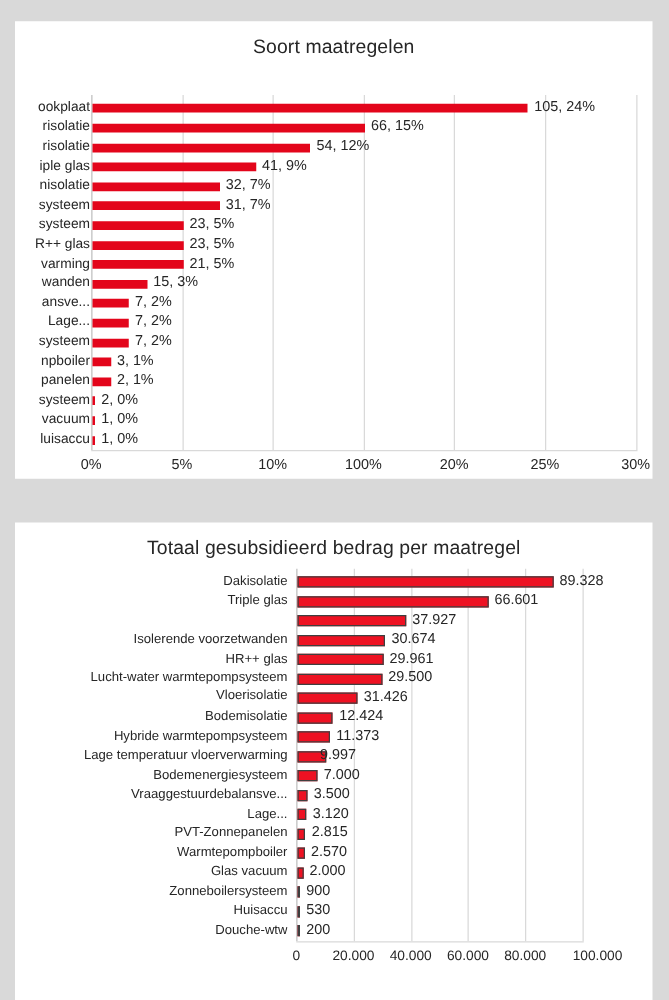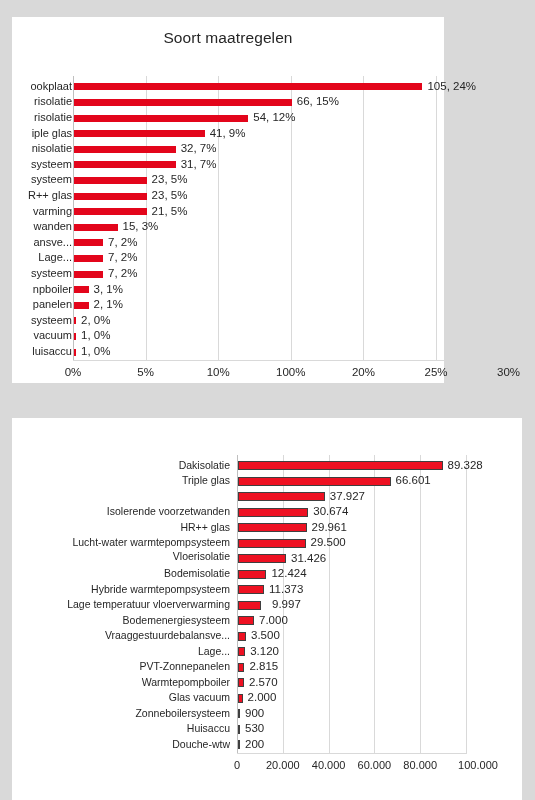--- a/index.html
+++ b/index.html
@@ -10,21 +10,21 @@
     overflow:hidden;
   }
   .page{position:relative;width:535px;height:800px;}
 
   
   .panel{
     position:absolute;
     background:#ffffff;
     box-sizing:border-box;
   }
-  #panel-top{left:12px;top:17px;width:432px;height:366px;}
+  #panel-top{left:12px;top:17px;width:510px;height:366px;}
   #panel-bottom{left:12px;top:418px;width:510px;height:382px;}
 
   .chart-title{
     width:100%;
     text-align:center;
     color:#262626;
     font-weight:400;
     letter-spacing:.1px;
   }
   #panel-top .chart-title{font-size:15.5px;padding-top:12px;}
@@ -167,20 +167,21 @@
         <div class="tick-label" style="left: 148.6px; width: 60px; top: 286.8px;">5%</div>
         <div class="tick-label" style="left: 221.2px; width: 60px; top: 286.8px;">10%</div>
         <div class="tick-label" style="left: 293.8px; width: 60px; top: 286.8px;">100%</div>
         <div class="tick-label" style="left: 366.4px; width: 60px; top: 286.8px;">20%</div>
         <div class="tick-label" style="left: 439px; width: 60px; top: 286.8px;">25%</div>
         <div class="tick-label" style="left: 511.6px; width: 60px; top: 286.8px;">30%</div>
       </div>
   </div>
 
   <div class="panel" id="panel-bottom">
+    <div class="chart-title">Totaal gesubsidieerd bedrag per maatregel</div>
     <div class="plot" id="plot2">
         <div class="axis-line" style="left: 225px; top: -3px; height: 297.5px;"></div>
         <div class="grid-line" style="left: 270.8px; top: -3px; height: 297.5px;"></div>
         <div class="grid-line" style="left: 316.6px; top: -3px; height: 297.5px;"></div>
         <div class="grid-line" style="left: 362.4px; top: -3px; height: 297.5px;"></div>
         <div class="grid-line" style="left: 408.2px; top: -3px; height: 297.5px;"></div>
         <div class="grid-line" style="left: 454px; top: -3px; height: 297.5px;"></div>
         <div class="cat-label" style="top: 0.75px; width: 218px;">Dakisolatie</div>
         <div class="bar outlined" style="left: 226px; width: 204.561px; height: 9px; top: 3.25px;"></div>
         <div class="val-label" style="left: 435.561px; top: 0.75px;">89.328</div>
@@ -202,21 +203,21 @@
         <div class="bar outlined" style="left: 226px; width: 48.09px; height: 9px; top: 96.25px;"></div>
         <div class="val-label" style="left: 279.09px; top: 93.75px;">31.426</div>
         <div class="cat-label" style="top: 109.25px; width: 218px;">Bodemisolatie</div>
         <div class="bar outlined" style="left: 226px; width: 28.451px; height: 9px; top: 111.75px;"></div>
         <div class="val-label" style="left: 259.451px; top: 109.25px;">12.424</div>
         <div class="cat-label" style="top: 124.75px; width: 218px;">Hybride warmtepompsysteem</div>
         <div class="bar outlined" style="left: 226px; width: 26.0442px; height: 9px; top: 127.25px;"></div>
         <div class="val-label" style="left: 257.044px; top: 124.75px;">11.373</div>
         <div class="cat-label" style="top: 140.25px; width: 218px;">Lage temperatuur vloerverwarming</div>
         <div class="bar outlined" style="left: 226px; width: 22.8931px; height: 9px; top: 142.75px;"></div>
-        <div class="val-label" style="left: 260px; top: 140.25px;">9.997</div>
+        <div class="val-label" style="left: 244px; top: 140.25px;">9.997</div>
         <div class="cat-label" style="top: 155.75px; width: 218px;">Bodemenergiesysteem</div>
         <div class="bar outlined" style="left: 226px; width: 16.03px; height: 9px; top: 158.25px;"></div>
         <div class="val-label" style="left: 247.03px; top: 155.75px;">7.000</div>
         <div class="cat-label" style="top: 171.25px; width: 218px;">Vraaggestuurdebalansve...</div>
         <div class="bar outlined" style="left: 226px; width: 8.015px; height: 9px; top: 173.75px;"></div>
         <div class="val-label" style="left: 239.015px; top: 171.25px;">3.500</div>
         <div class="cat-label" style="top: 186.75px; width: 218px;">Lage...</div>
         <div class="bar outlined" style="left: 226px; width: 7.1448px; height: 9px; top: 189.25px;"></div>
         <div class="val-label" style="left: 238.145px; top: 186.75px;">3.120</div>
         <div class="cat-label" style="top: 202.25px; width: 218px;">PVT-Zonnepanelen</div>

